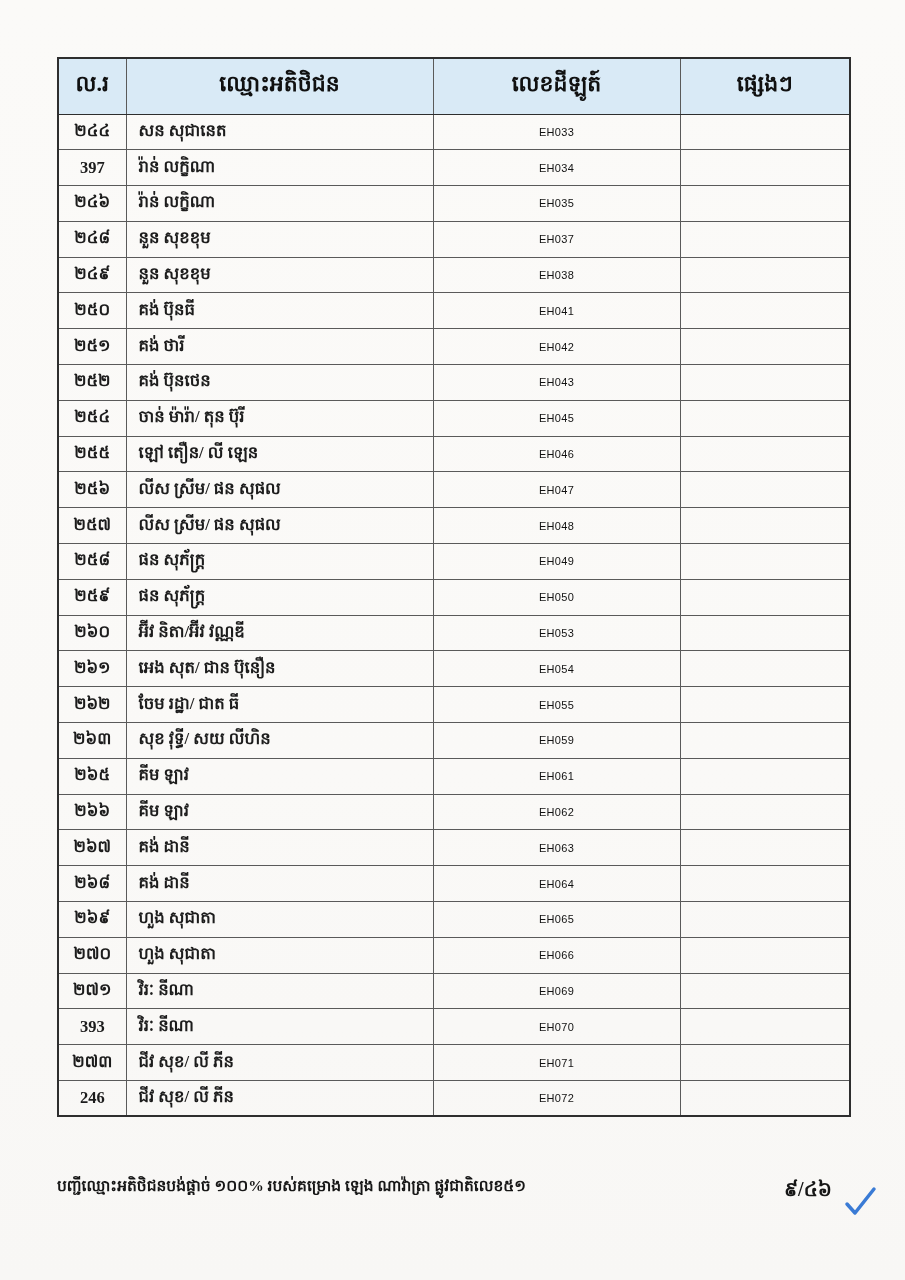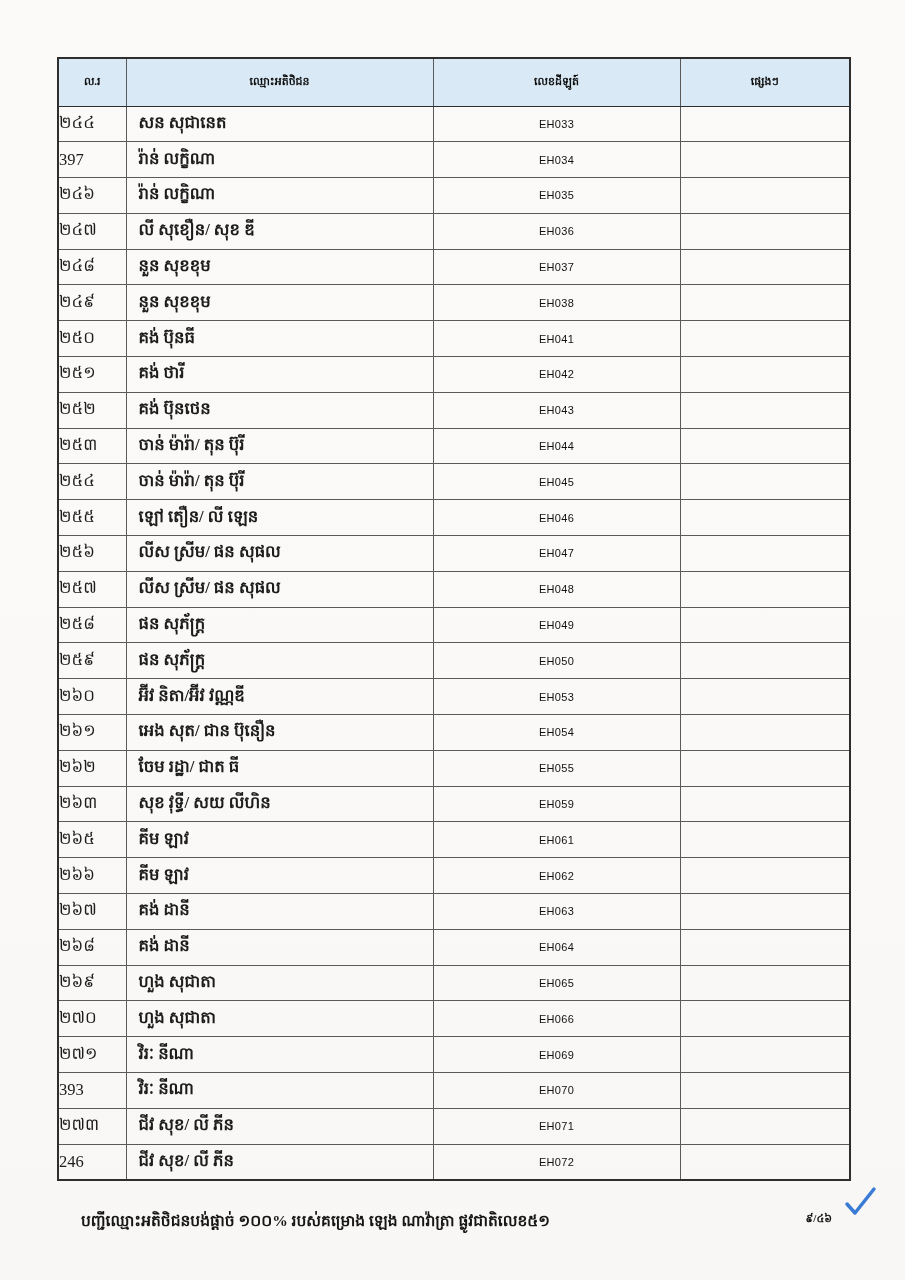--- a/index.html
+++ b/index.html
@@ -29,51 +29,50 @@
   .doc-table col.c-note { width: 170px; }
   .doc-table th, .doc-table td {
     border: 1px solid #5a5a5a;
     overflow: hidden;
     white-space: nowrap;
   }
   .doc-table { border: 2px solid #2e2e2e; }
   .doc-table thead th {
     background: #d9eaf6;
     border-bottom: 1.5px solid #2e2e2e;
-    height: 48px;
-    font-size: 11px;
+    height: 56px;
+    font-size: 22px;
     font-weight: bold;
     color: #101010;
     text-align: center;
   }
   .doc-table tbody td { height: 35.8px; font-size: 16.5px; }
-  .doc-table td.no-cell   { font-weight: 400; }
+  .doc-table td.no-cell   { text-align: center; font-weight: 700; }
   .doc-table td.name-cell { text-align: left; padding-left: 12px; font-weight: 600; }
   .doc-table td.lot-cell  {
     text-align: center;
     font-family: "Liberation Sans", sans-serif;
     font-size: 11px;
     font-weight: 400;
     color: #111;
     letter-spacing: 0.3px;
   }
   .footer {
     position: absolute;
     left: 57px;
     right: 55px;
-    top: 1211px;
+    top: 1176px;
     display: flex;
     justify-content: space-between;
     align-items: flex-start;
     font-size: 15.5px;
     font-weight: 600;
     color: #161616;
-    margin-left: 24px;
-  }
-  .footer .page-num { font-size: 11px; padding-right: 18px; }
+  }
+  .footer .page-num { font-size: 20px; padding-right: 18px; }
   .checkmark {
     position: absolute;
     left: 843px;
     top: 1186px;
     width: 34px;
     height: 30px;
   }
 </style>
 </head>
 <body>
@@ -108,26 +107,20 @@
           <td class="lot-cell">EH034</td>
           <td class="note-cell"></td>
         </tr>
         <tr>
           <td class="no-cell">២៤៦</td>
           <td class="name-cell">រ៉ាន់ លក្ខិណា</td>
           <td class="lot-cell">EH035</td>
           <td class="note-cell"></td>
         </tr>
         <tr>
-          <td class="no-cell">២៤៧</td>
-          <td class="name-cell">លី សុខឿន/ សុខ ឌី</td>
-          <td class="lot-cell">EH036</td>
-          <td class="note-cell"></td>
-        </tr>
-        <tr>
           <td class="no-cell">២៤៨</td>
           <td class="name-cell">នួន សុខខុម</td>
           <td class="lot-cell">EH037</td>
           <td class="note-cell"></td>
         </tr>
         <tr>
           <td class="no-cell">២៤៩</td>
           <td class="name-cell">នួន សុខខុម</td>
           <td class="lot-cell">EH038</td>
           <td class="note-cell"></td>
@@ -141,26 +134,20 @@
         <tr>
           <td class="no-cell">២៥១</td>
           <td class="name-cell">គង់ ថារី</td>
           <td class="lot-cell">EH042</td>
           <td class="note-cell"></td>
         </tr>
         <tr>
           <td class="no-cell">២៥២</td>
           <td class="name-cell">គង់ ប៊ុនថេន</td>
           <td class="lot-cell">EH043</td>
-          <td class="note-cell"></td>
-        </tr>
-        <tr>
-          <td class="no-cell">២៥៣</td>
-          <td class="name-cell">ចាន់ ម៉ារ៉ា/ តុន ប៊ុរី</td>
-          <td class="lot-cell">EH044</td>
           <td class="note-cell"></td>
         </tr>
         <tr>
           <td class="no-cell">២៥៤</td>
           <td class="name-cell">ចាន់ ម៉ារ៉ា/ តុន ប៊ុរី</td>
           <td class="lot-cell">EH045</td>
           <td class="note-cell"></td>
         </tr>
         <tr>
           <td class="no-cell">២៥៥</td>

